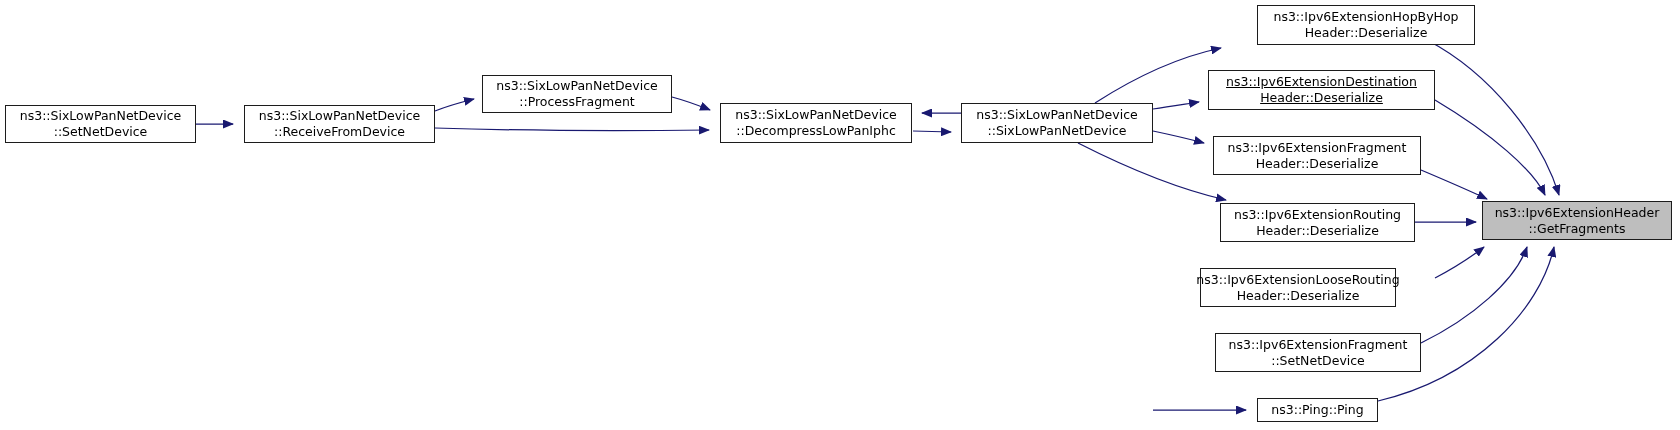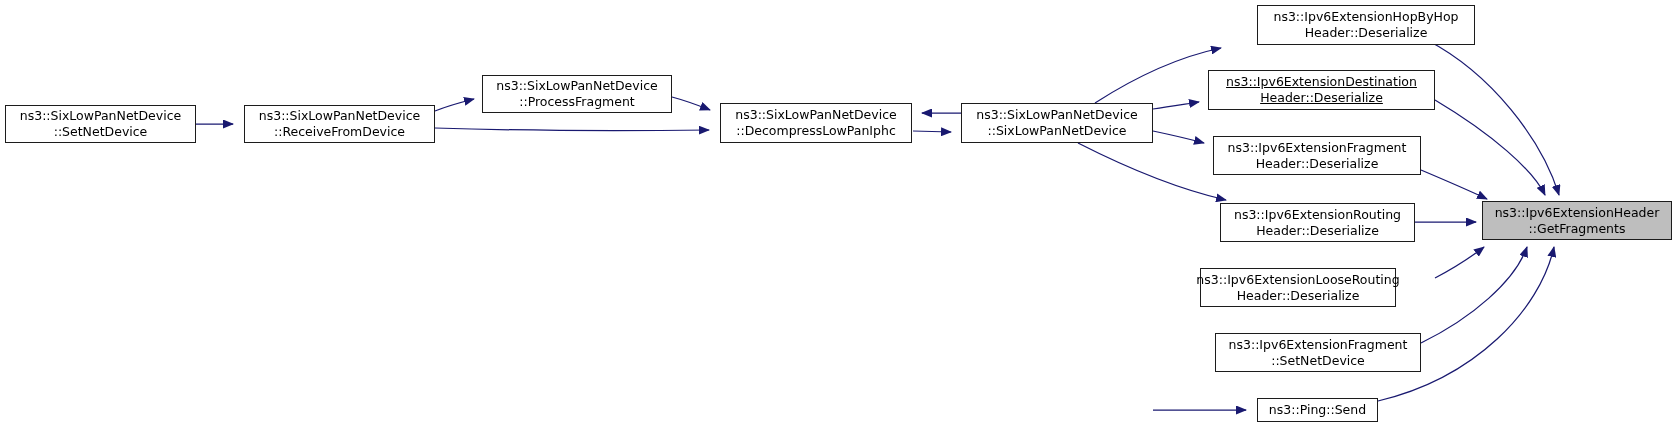--- a/index.html
+++ b/index.html
@@ -139,21 +139,21 @@
     <span>Header::Deserialize</span>
   </div>
 
   <div class="node" style="left:1215px; top:333px; width:206px; height:39px;">
     <span>ns3::Ipv6ExtensionFragment</span>
     <span>::SetNetDevice</span>
   </div>
 
 
   <div class="node" style="left:1257px; top:398px; width:121px; height:24px;">
-    <span>ns3::Ping::Send</span>
+    <span>ns3::Ping::Ping</span>
   </div>
 
   <div class="node highlight" style="left:1482px; top:201px; width:190px; height:39px;">
     <span>ns3::Ipv6ExtensionHeader</span>
     <span>::GetFragments</span>
   </div>
 
 </div>
 
 </body></html>

